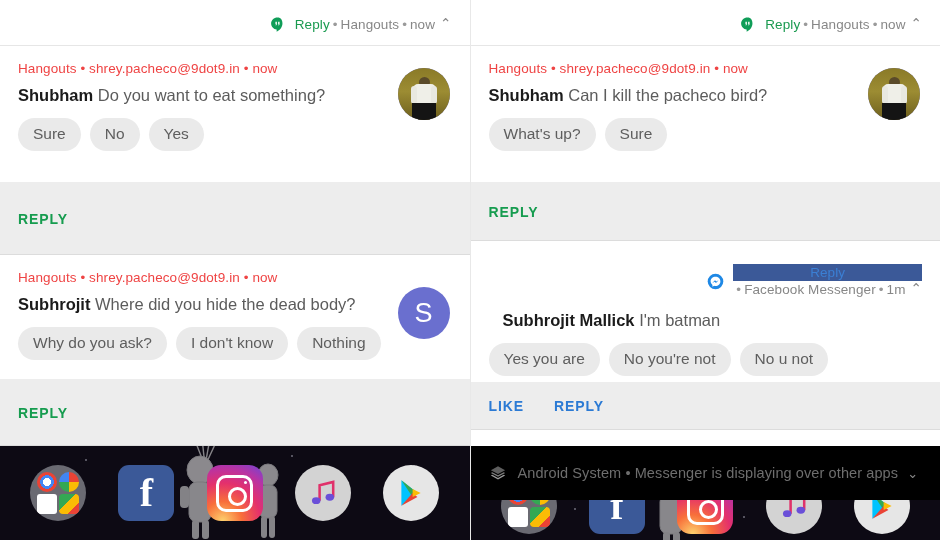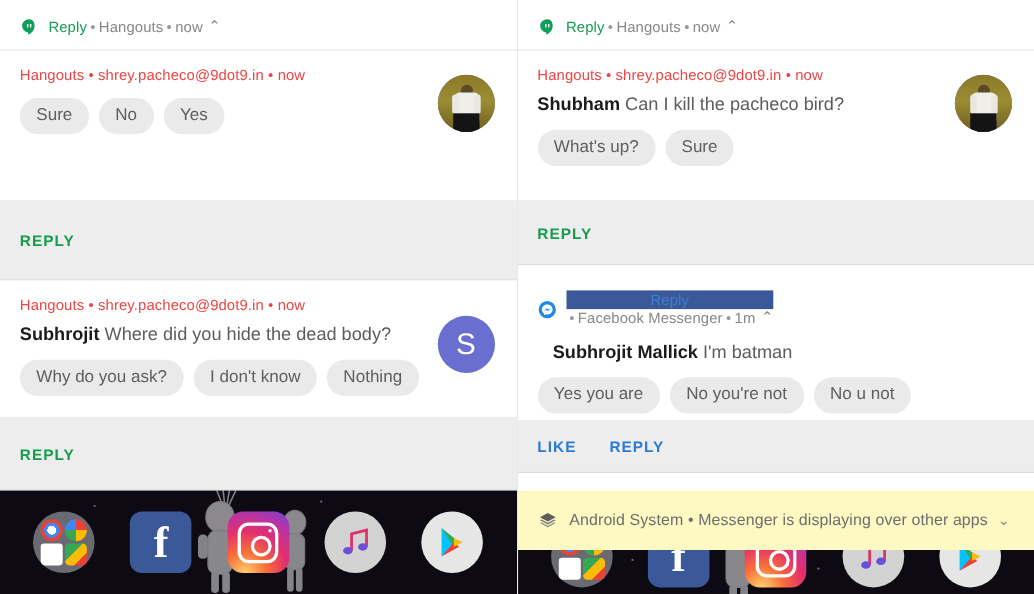--- a/index.html
+++ b/index.html
@@ -8,21 +8,21 @@
     background:#ffffff;
     font-family:"Liberation Sans","DejaVu Sans",sans-serif;
     -webkit-font-smoothing:antialiased;
   }
   .screen{position:relative;width:940px;height:540px;display:flex;}
   .panel{position:relative;width:470px;height:540px;overflow:hidden;background:#ffffff;}
   .panel.right{border-left:1px solid #e8e8e8;}
 
   
   .notif{position:absolute;left:0;width:100%;background:#ffffff;box-sizing:border-box;}
-  .hdr-row{display:flex;align-items:center;padding:16px 18px 12px 18px;box-sizing:border-box;}
+  .hdr-row{display:flex;align-items:center;padding:16px 18px 12px 18px;box-sizing:border-box;justify-content:flex-end;}
   .hdr-row.sub{padding:16px 18px 2px 18px;}
   .app-icon{width:17px;height:17px;flex:0 0 17px;margin-right:9px;display:block;}
   .hdr-text{font-size:13.5px;color:#878787;letter-spacing:.1px;white-space:nowrap;line-height:17px;}
   .hdr-app{color:#1a9a50;}
   .hdr-app.fb{color:#3b7fd4;}
   .sep{color:#9a9a9a;padding:0 3px;}
   .chev{display:inline-block;margin-left:5px;transform:translateY(-1px);}
 
   .divider{height:1px;background:#e6e6e6;width:100%;}
 
@@ -66,21 +66,21 @@
   .action-btn{
     font-size:14px;font-weight:bold;letter-spacing:.9px;
     color:#169c4f;background:none;border:none;padding:0;
     font-family:inherit;cursor:pointer;
   }
   .action-btn.blue{color:#2b7ad4;}
   .action-wrap{position:absolute;left:0;width:100%;background:#ededed;}
   .action-wrap .botline{position:absolute;left:0;bottom:0;width:100%;height:1px;background:#dcdcdc;}
 
   
-  .sysnotif{position:absolute;left:0;width:100%;background:#fef9c3;box-sizing:border-box;
+  .sysnotif{position:absolute;left:0;width:100%;background:#000000;box-sizing:border-box;
             display:flex;align-items:center;padding:0 18px;}
   .sys-text{font-size:14.5px;color:#6e6e6e;white-space:nowrap;letter-spacing:.1px;}
   .sys-icon{width:18px;height:18px;flex:0 0 18px;margin-right:11px;}
   .sys-chev{margin-left:9px;color:#8a8a8a;font-size:13px;}
 
   
   .wall{position:absolute;left:0;width:100%;overflow:hidden;background:#0d0a14;}
   .stars{position:absolute;inset:0;}
   .star{position:absolute;background:#cfcfe0;border-radius:50%;opacity:.5;}
   .astro{position:absolute;opacity:.62;}
@@ -114,20 +114,24 @@
           <path d="M9.1 8.1h2v3.1c0 .9-.5 1.7-1.4 2.2l-.5-.8c.5-.3.8-.7.8-1.1h-.9V8.1zm3.8 0h2v3.1c0 .9-.5 1.7-1.4 2.2l-.5-.8c.5-.3.8-.7.8-1.1h-.9V8.1z" fill="#ffffff"></path>
         </svg>
         <div class="hdr-text">
           <span class="hdr-app">Reply</span><span class="sep">•</span><span>Hangouts</span><span class="sep">•</span><span>now</span><span class="chev">⌃</span>
         </div>
       </div>
       <div class="divider"></div>
 
       <div class="body-block">
         <div class="meta-line">Hangouts • shrey.pacheco@9dot9.in • now</div>
+        <div class="msg-line">
+          <span class="msg-sender">Shubham</span>
+          <span>Do you want to eat something?</span>
+        </div>
         <div class="chips">
           <button class="chip">Sure</button>
           <button class="chip">No</button>
           <button class="chip">Yes</button>
         </div>
         <div class="avatar photo" style="top:22px;">
           <div class="ph">
             <div class="ph-head"></div>
             <div class="ph-torso"></div>
             <div class="ph-arm l"></div>

